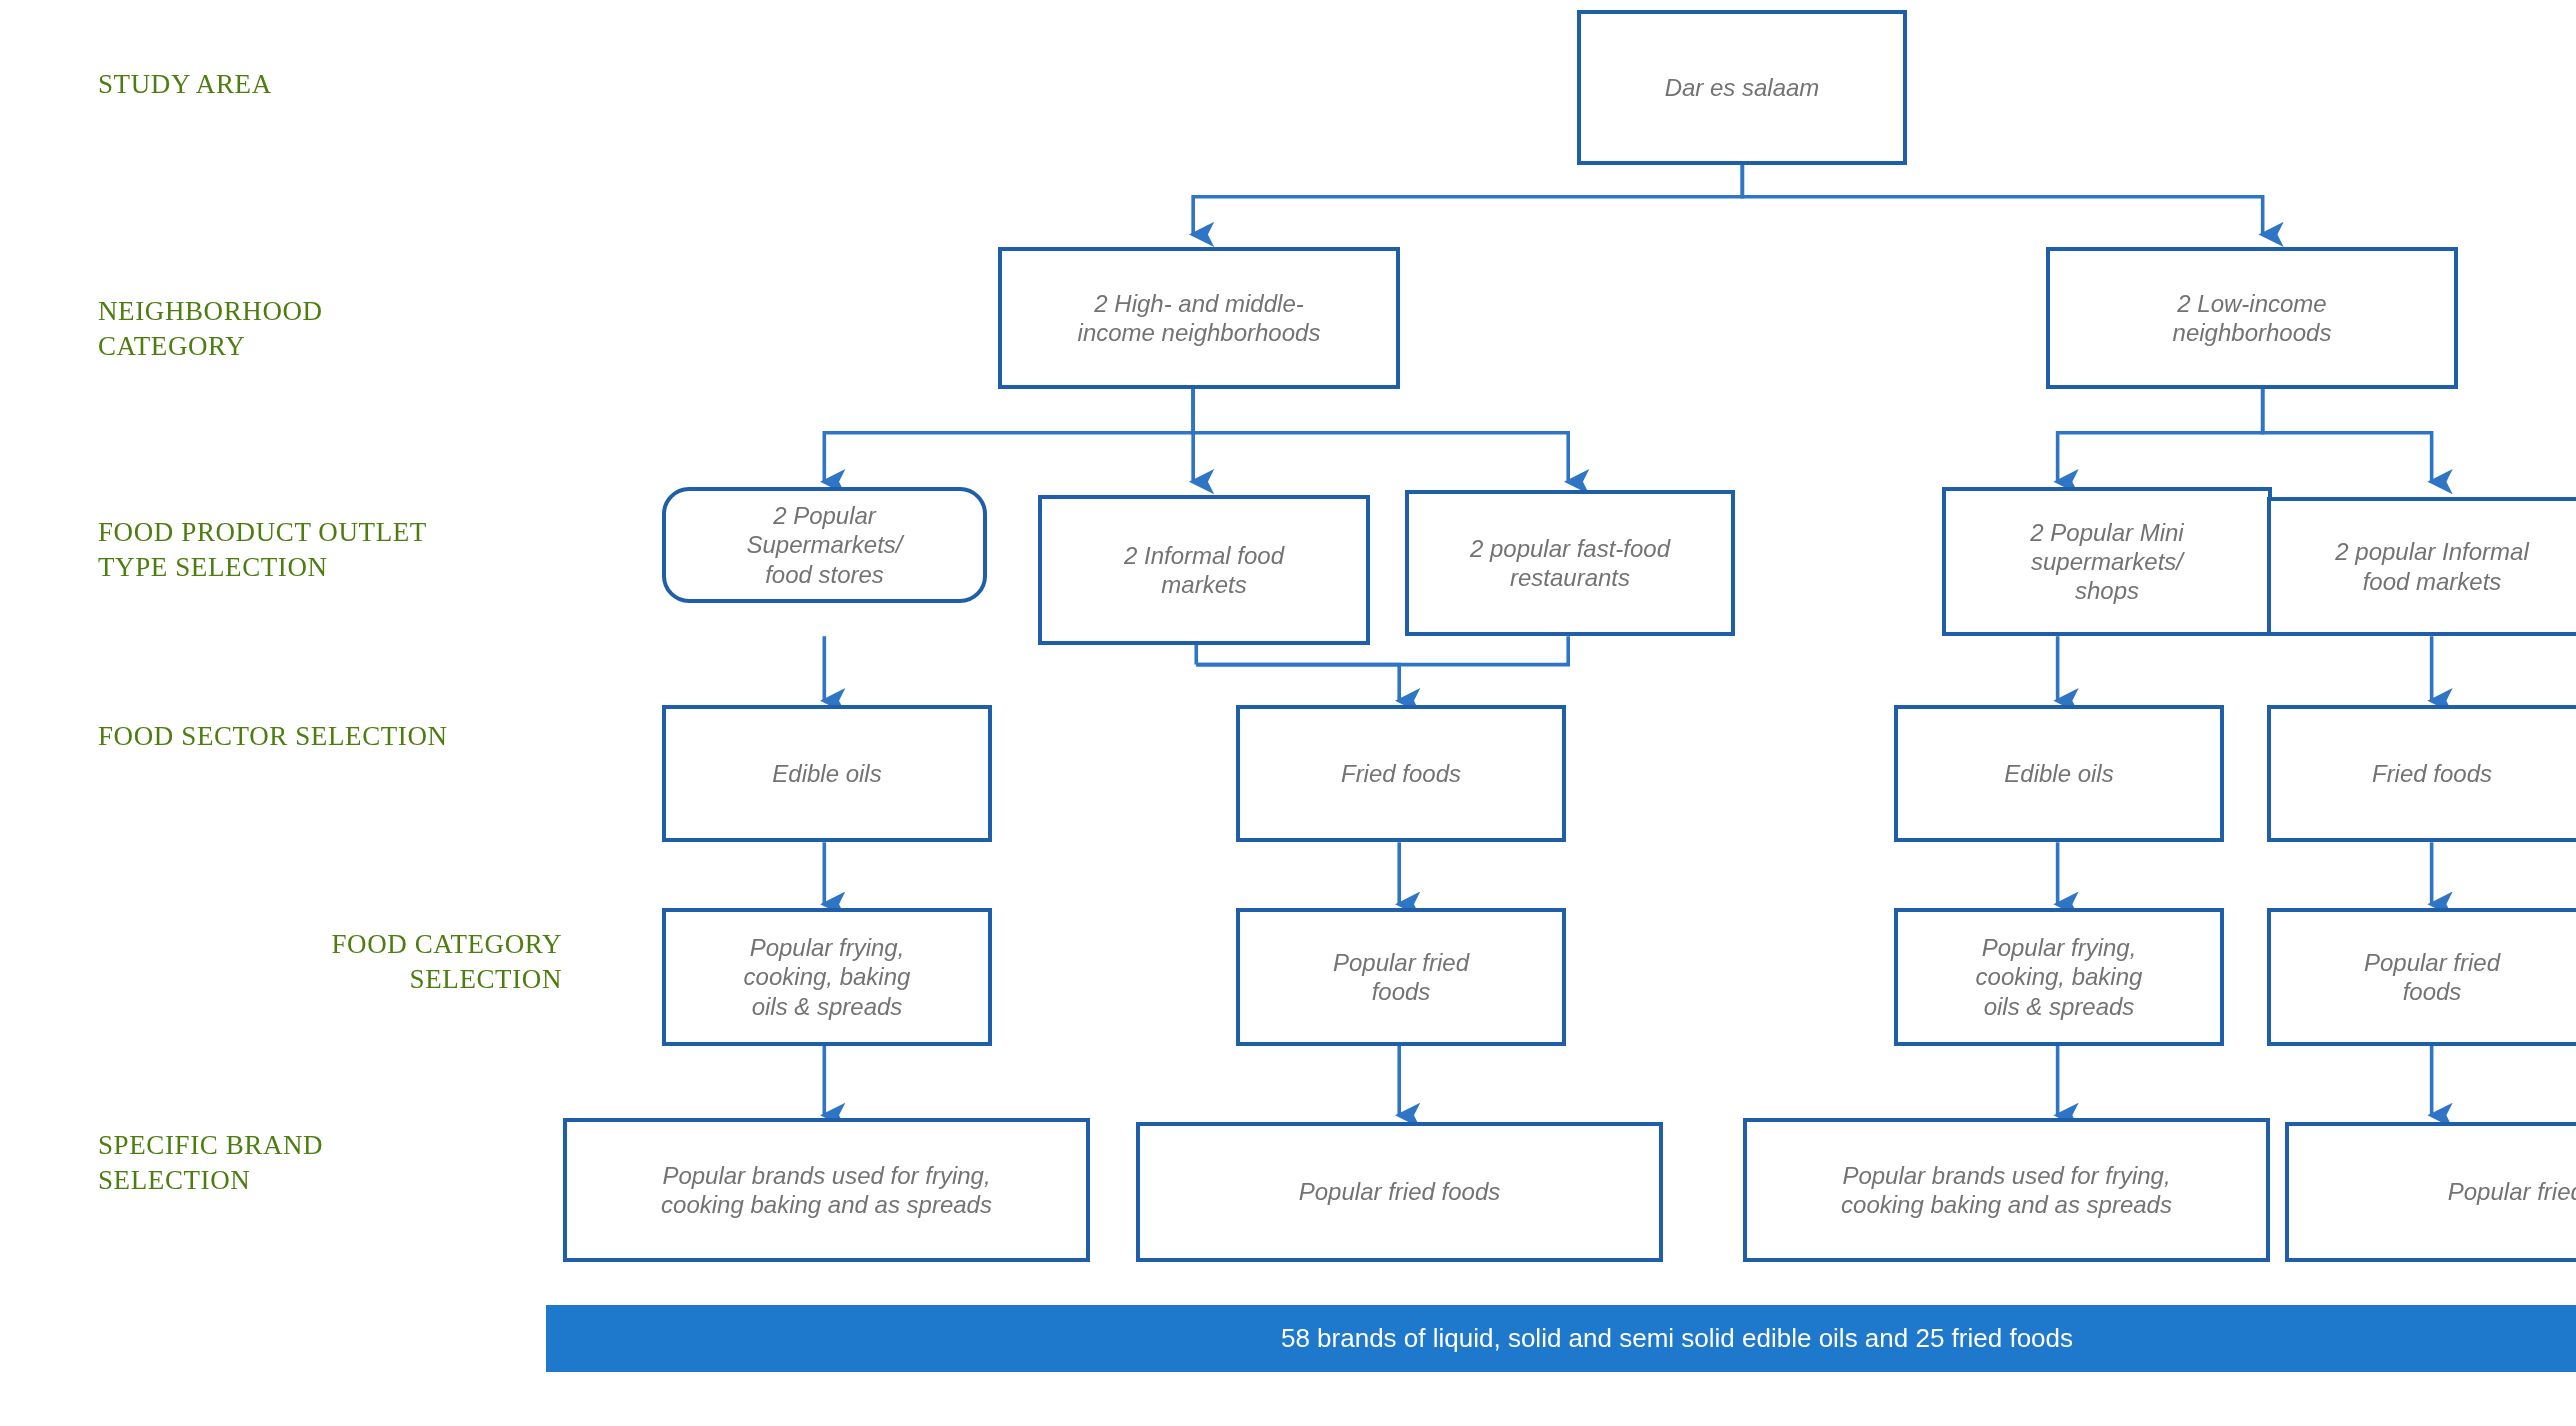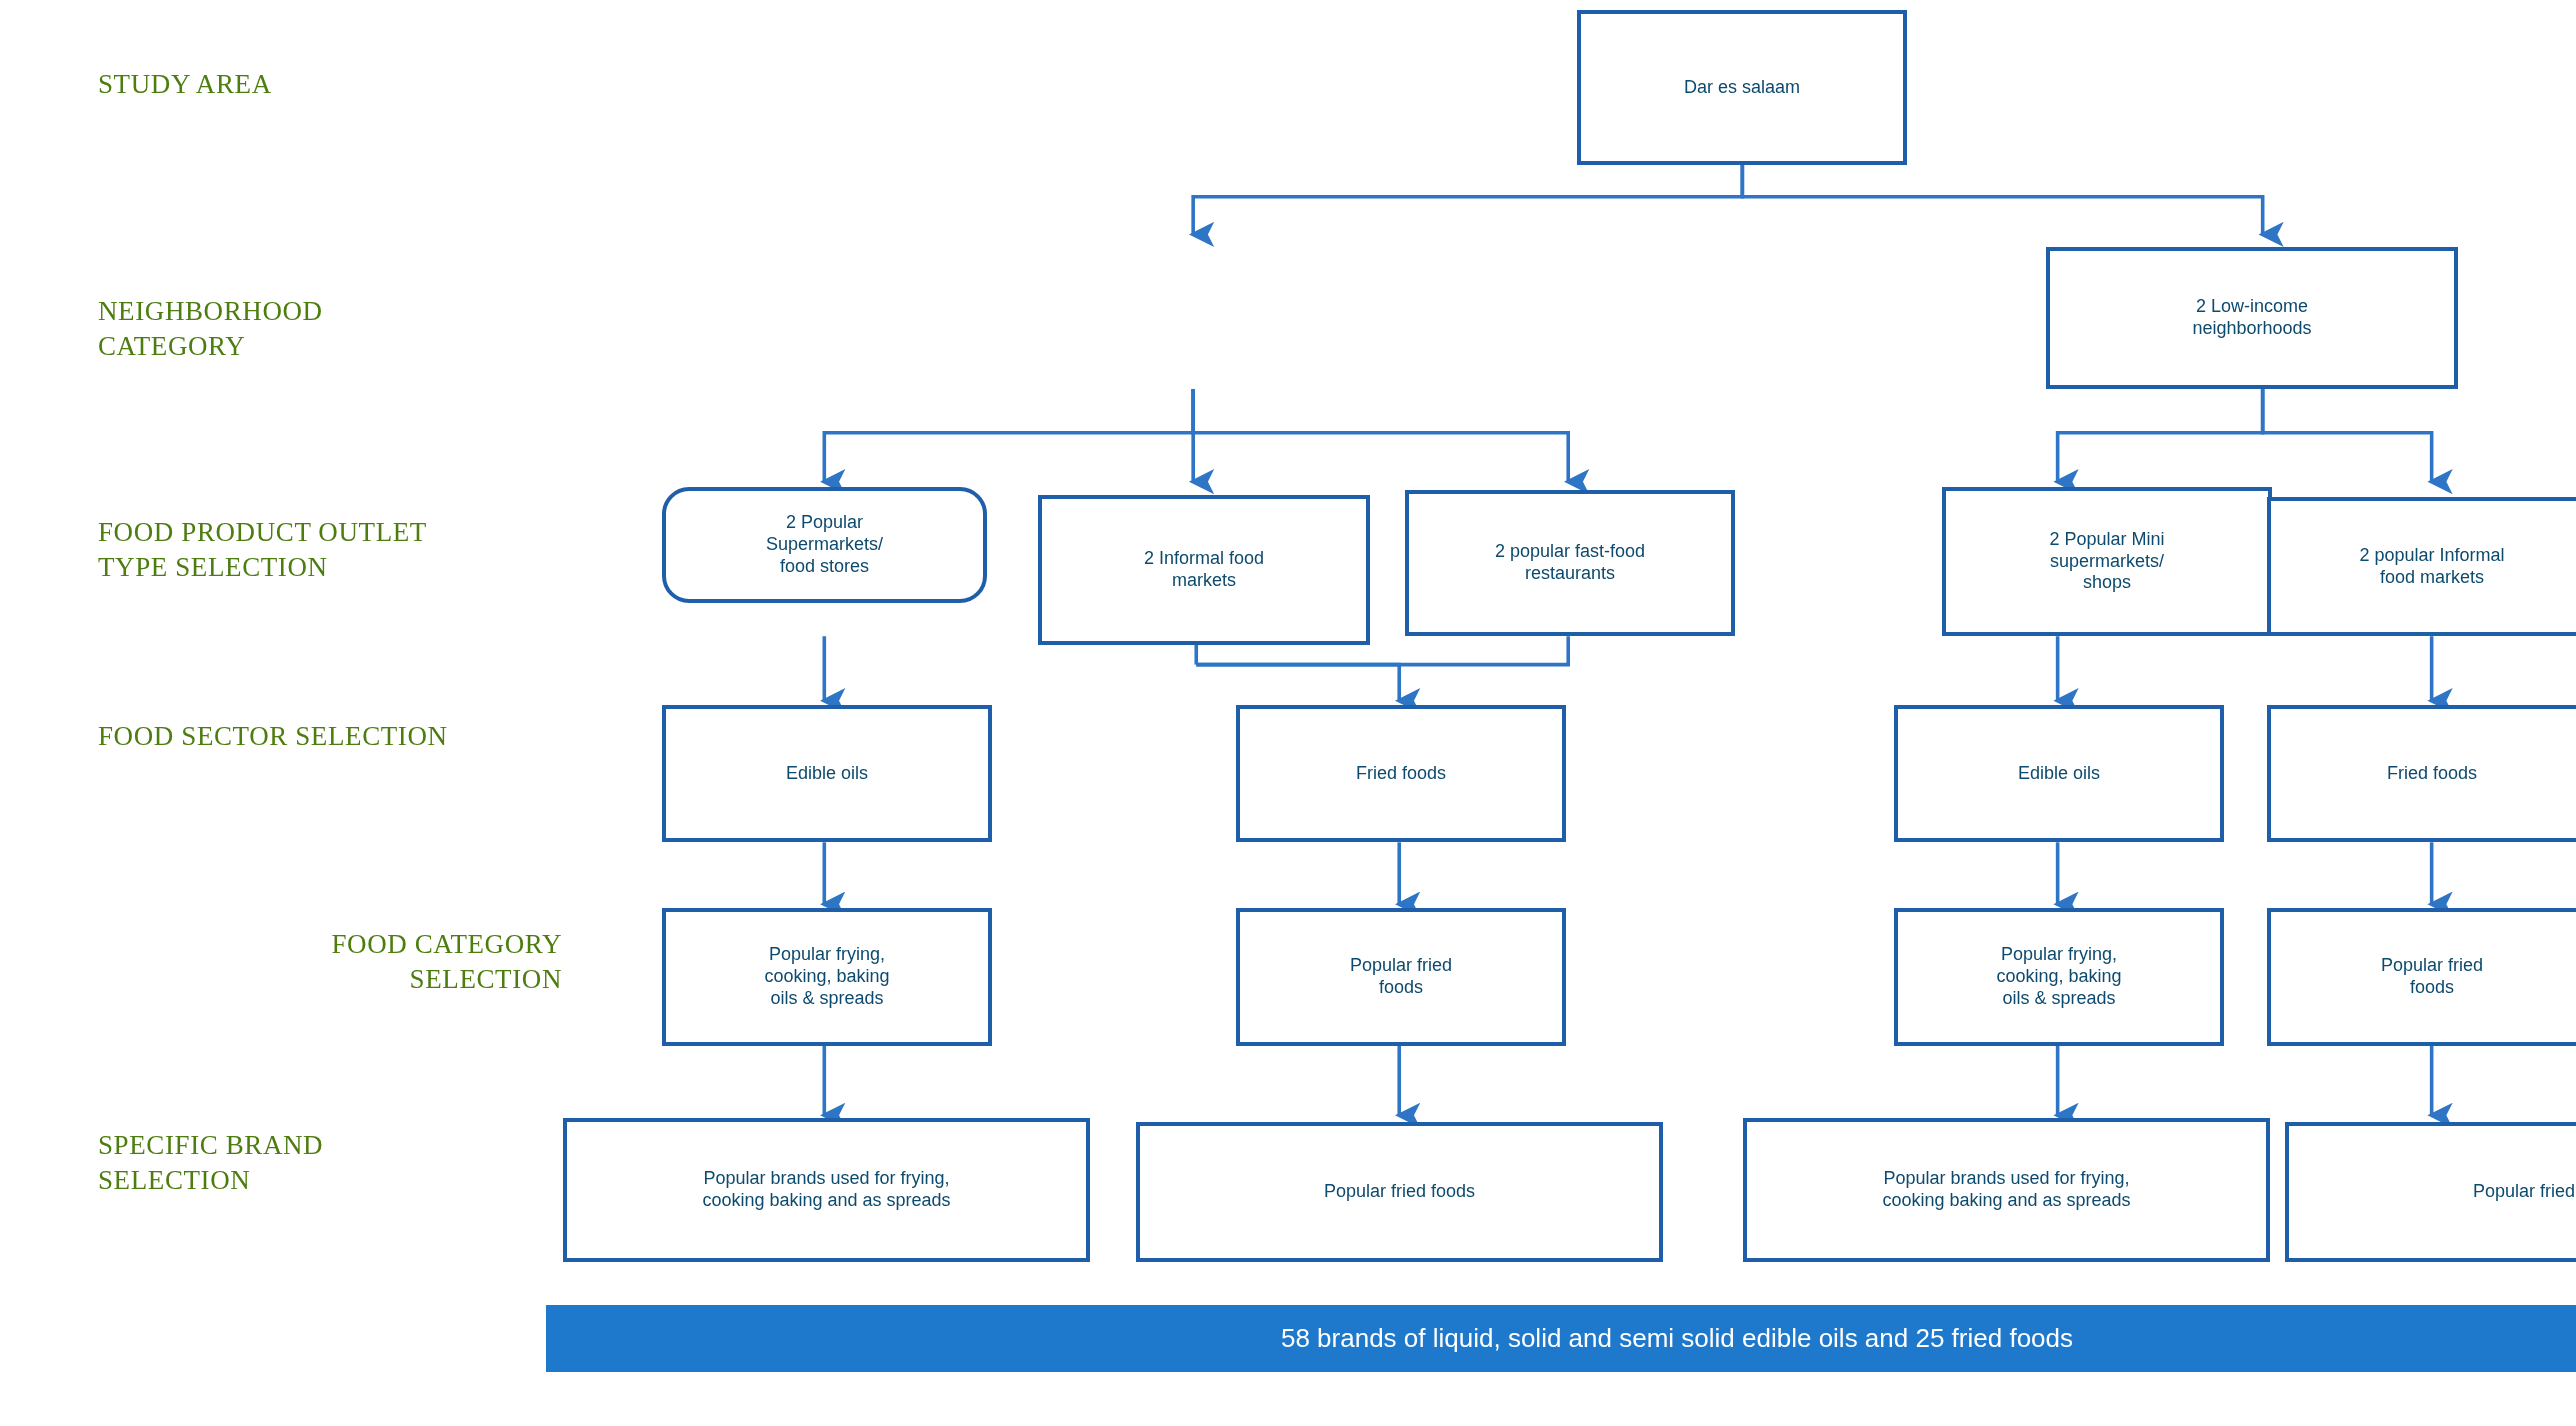--- a/index.html
+++ b/index.html
@@ -33,24 +33,25 @@
     background: #ffffff;
     border: 4.6px solid #1F5FA9;
     display: flex;
     align-items: center;
     justify-content: center;
     text-align: center;
     padding: 3.1px 7.2px;
   }
   .node-text {
     font-family: "Liberation Sans", sans-serif;
-    font-size: 18px;
+    font-size: 24px;
     line-height: 1.22;
-    color: #0c4a6e;
+    color: #737373;
     white-space: pre-line;
+    font-style: italic;
   }
   
   .lab-box {
     position: absolute;
     box-sizing: border-box;
     background: #1E78CB;
     display: flex;
     align-items: center;
     justify-content: center;
     text-align: center;
@@ -129,20 +130,24 @@
   <div class="stage-label" style="left:98px; top:927px; width:464px;text-align:right;">FOOD CATEGORY
 SELECTION</div>
 
   <div class="stage-label" style="left:98px; top:1128px; width:464px;">SPECIFIC BRAND
 SELECTION</div>
 
   <div class="node" style="left:1577px; top:10.3px; width:330px; height:155px;">
     <span class="node-text">Dar es salaam</span>
   </div>
 
+  <div class="node" style="left:998px; top:247px; width:402px; height:142px;">
+    <span class="node-text">2 High- and middle-
+income neighborhoods</span>
+  </div>
 
   <div class="node" style="left:2046px; top:247px; width:412px; height:142px;">
     <span class="node-text">2 Low-income
 neighborhoods</span>
   </div>
 
   <div class="node" style="left:662px; top:487px; width:325px; height:116px;border-radius:27px;">
     <span class="node-text">2 Popular
 Supermarkets/
 food stores</span>

